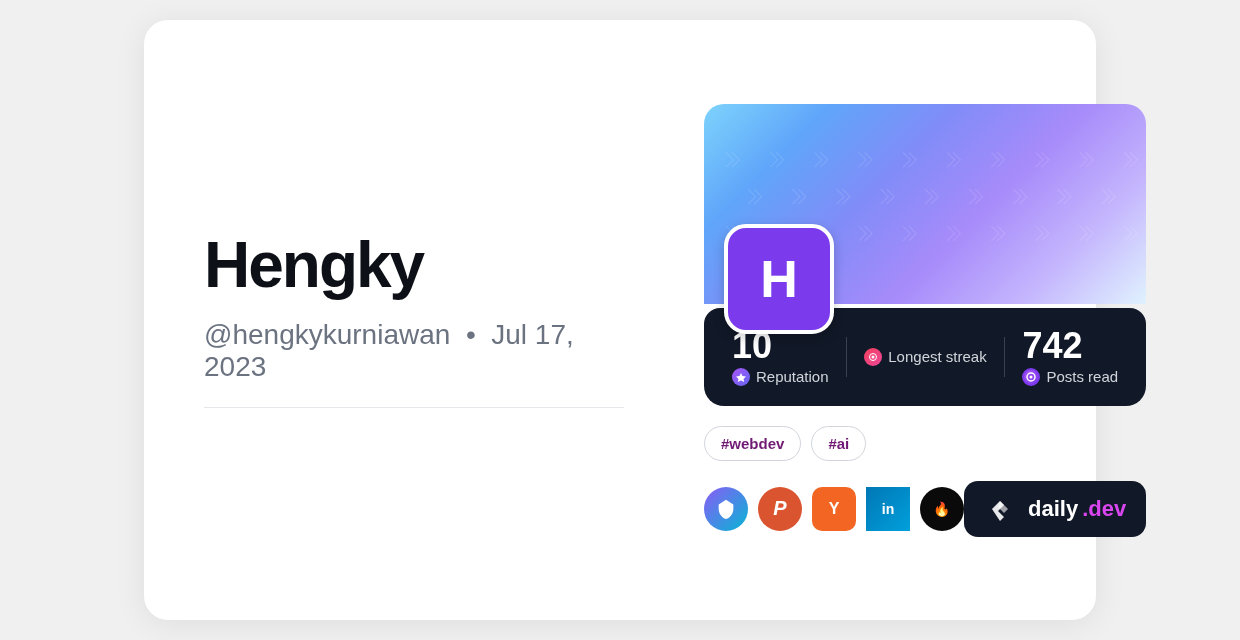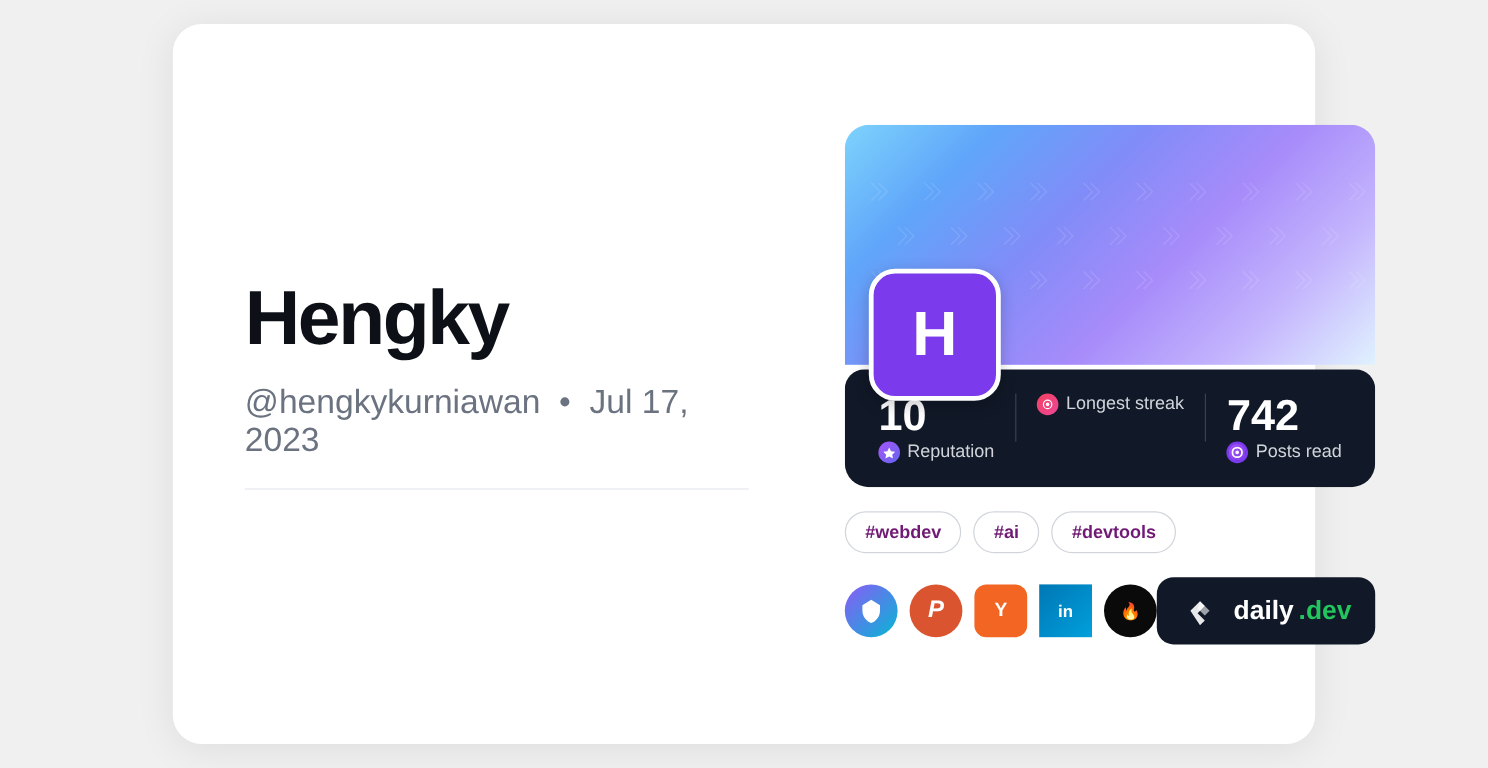--- a/index.html
+++ b/index.html
@@ -87,21 +87,21 @@
       font-weight: 700;
       color: #ffffff;
       font-family: -apple-system, BlinkMacSystemFont, 'Segoe UI', sans-serif;
     }
     
     .stats-bar {
       background: #111827;
       border-radius: 16px;
       padding: 20px 28px;
       display: flex;
-      align-items: flex-start;
+      align-items: center;
       justify-content: space-between;
       margin-top: 4px;
     }
     .stat-item {
       display: flex;
       flex-direction: column;
       gap: 4px;
     }
     .stat-number {
       font-size: 36px;
@@ -201,21 +201,21 @@
       height: 32px;
     }
     .brand-text-daily {
       font-size: 22px;
       font-weight: 700;
       color: #ffffff;
     }
     .brand-text-dev {
       font-size: 22px;
       font-weight: 700;
-      color: #22c55e;
+      color: #d946ef;
     }
     
     .dd-pattern {
       position: absolute;
       top: 0; left: 0; right: 0; bottom: 0;
       overflow: hidden;
     }
     .dd-pattern svg {
       width: 100%;
       height: 100%;
@@ -354,21 +354,20 @@
             </div>
             <span>Posts read</span>
           </div>
         </div>
       </div>
     </div>
 
     <div class="tags-row">
       <span class="tag">#webdev</span>
       <span class="tag">#ai</span>
-      <span class="tag">#devtools</span>
     </div>
 
     <div class="bottom-row">
       <div class="social-icons">
 
         <div class="social-icon si-daily" style="background: linear-gradient(135deg,#8b5cf6,#06b6d4); border-radius:50%;">
           <svg width="22" height="22" viewBox="0 0 24 24" fill="white">
             <path d="M12 2L4 7v5c0 5 3.5 9.74 8 11 4.5-1.26 8-6 8-11V7L12 2z"></path>
           </svg>
         </div>

